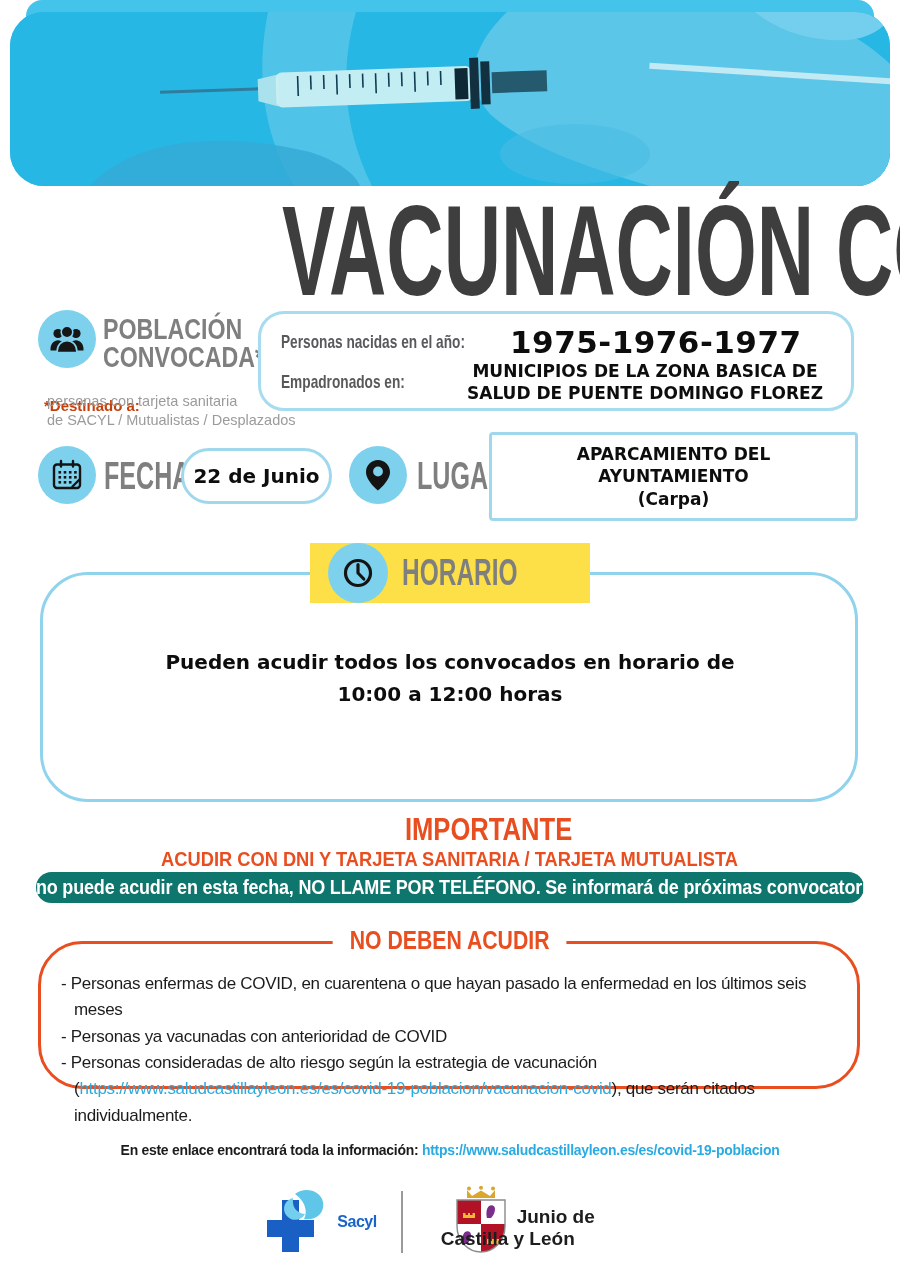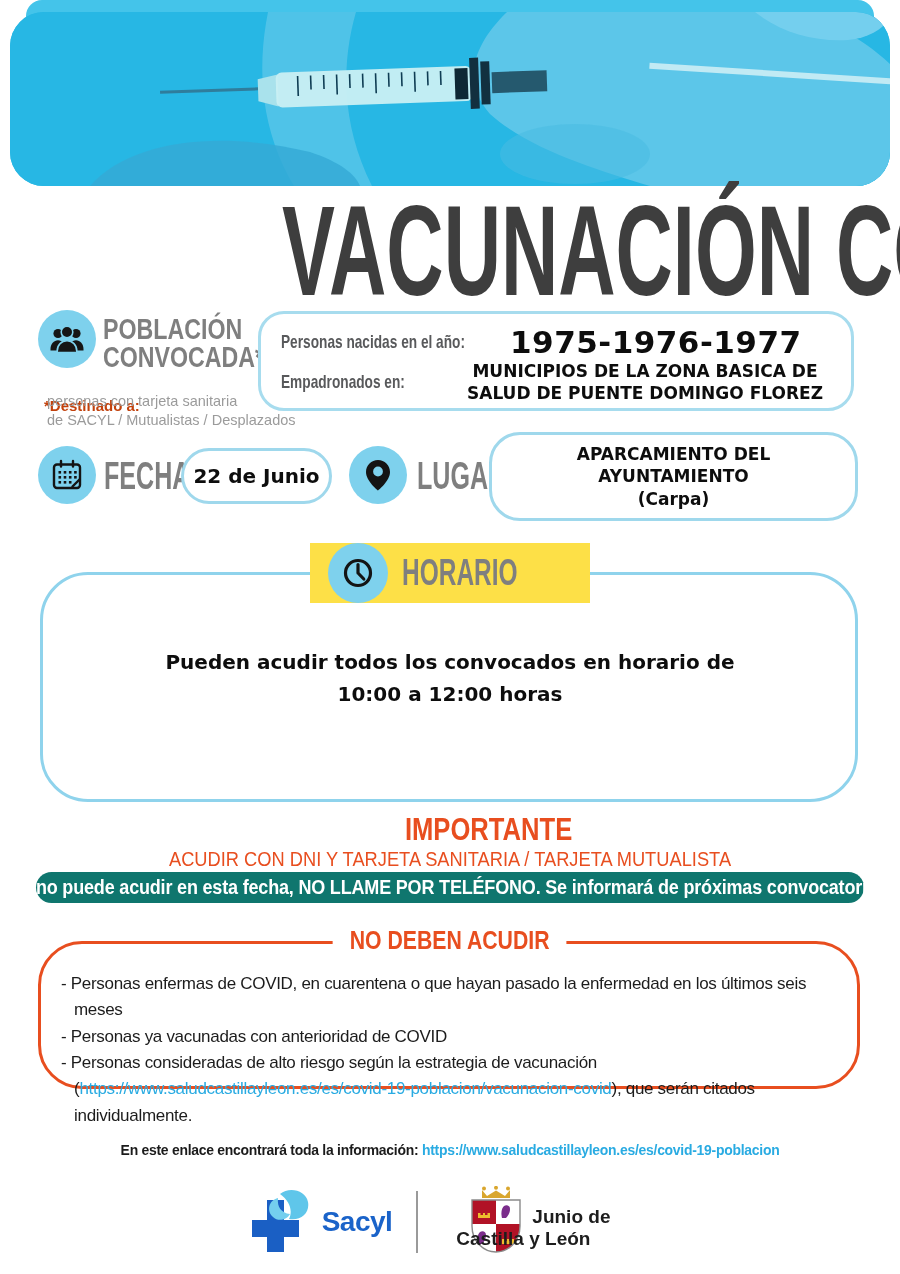--- a/index.html
+++ b/index.html
@@ -40,60 +40,60 @@
               color:#0d0d0d;line-height:1.3;white-space:pre-line;}
 
   
   .cal-circle{left:38px;top:446px;width:58px;height:58px;}
   .fecha-label{position:absolute;left:104px;top:457px;font-size:38px;transform:scaleX(.66);transform-origin:left top;}
   .date-pill{position:absolute;left:181px;top:448px;width:151px;height:56px;border:3px solid #9fd8ec;border-radius:29px;
              box-sizing:border-box;display:flex;align-items:center;justify-content:center;
              font-family:"DejaVu Sans",sans-serif;font-size:20px;font-weight:700;color:#0d0d0d;background:#fff;}
   .pin-circle{left:349px;top:446px;width:58px;height:58px;}
   .lugar-label{position:absolute;left:417px;top:457px;font-size:38px;transform:scaleX(.66);transform-origin:left top;}
-  .place-box{position:absolute;left:489px;top:432px;width:369px;height:89px;border:3px solid #9fd8ec;border-radius:31px;
+  .place-box{position:absolute;left:489px;top:432px;width:369px;height:89px;border:3px solid #9fd8ec;border-radius:4px;
              box-sizing:border-box;display:flex;align-items:center;justify-content:center;text-align:center;
              font-family:"DejaVu Sans",sans-serif;font-size:17px;font-weight:700;color:#0d0d0d;line-height:1.3;
              white-space:pre-line;background:#fff;}
 
   
   .horario-box{position:absolute;left:40px;top:572px;width:818px;height:230px;border:3px solid #8fd3ec;border-radius:48px;box-sizing:border-box;}
   .horario-head{position:absolute;top:543px;left:0;width:100%;text-align:center;z-index:2;}
   .horario-head-inner{display:inline-flex;align-items:center;gap:14px;background:#fde047;padding:0 18px;}
   .clock-circle{width:60px;height:60px;background:#7ed1ed;border-radius:50%;display:flex;align-items:center;justify-content:center;}
   .horario-label{font-size:36px;transform:scaleX(.68);transform-origin:left center;}
   .horario-text{position:absolute;top:646px;left:0;width:100%;text-align:center;
                 font-family:"DejaVu Sans",sans-serif;font-size:20px;font-weight:700;color:#0d0d0d;
                 line-height:1.6;white-space:pre-line;}
 
   
   .imp-title{position:absolute;top:813px;left:0;width:100%;text-align:center;color:#e84e1f;font-weight:700;font-size:32px;line-height:1;padding-left:39px;}
   .imp-title span{display:inline-block;transform:scaleX(.8);}
-  .imp-sub{position:absolute;top:848px;left:0;width:100%;text-align:center;color:#e84e1f;font-weight:400;font-size:21px;line-height:1;}
+  .imp-sub{position:absolute;top:848px;left:0;width:100%;text-align:center;color:#e84e1f;font-weight:700;font-size:21px;line-height:1;}
   .imp-sub span{display:inline-block;transform:scaleX(.87);white-space:nowrap;}
   .banner{position:absolute;left:36px;top:872px;width:828px;height:31px;background:#0f766e;border-radius:16px;
           display:flex;align-items:center;justify-content:center;color:#fff;}
   .banner span{display:inline-block;font-size:20px;font-weight:700;white-space:nowrap;letter-spacing:-.2px;transform:scaleX(.9);}
 
   
   .excl-box{position:absolute;left:38px;top:941px;width:822px;height:148px;border:3px solid #e84e1f;border-radius:44px;
             box-sizing:border-box;padding:27px 22px 0 20px;}
   .excl-head{position:absolute;top:927px;left:0;width:100%;text-align:center;z-index:2;}
   .excl-head-inner{display:inline-block;background:#fff;padding:0 20px;color:#e84e1f;font-size:25px;font-weight:700;
                    transform:scaleX(.85);line-height:1.1;}
   .excl-item{font-size:17px;color:#1c1c1c;letter-spacing:-.3px;line-height:1.55;padding-left:13px;text-indent:-13px;}
   .link{color:#29abe2;overflow-wrap:anywhere;cursor:pointer;}
 
   
   .info-line{position:absolute;top:1141px;left:0;width:100%;text-align:center;font-size:15.5px;font-weight:700;
              color:#1b1b1b;letter-spacing:-.3px;white-space:nowrap;}
   .info-line .inner{display:inline-block;transform:scaleX(.9);}
   .logos{position:absolute;top:1186px;left:0;width:100%;display:flex;align-items:center;justify-content:center;gap:24px;}
   .sacyl{display:flex;align-items:center;gap:10px;}
-  .sacyl-text{font-size:28px;font-weight:700;color:#1a63c9;letter-spacing:-.5px;}
+  .sacyl-text{font-size:16px;font-weight:700;color:#1a63c9;letter-spacing:-.5px;}
   .logo-divider{width:2px;height:62px;background:#9a9a9a;}
   .junta{position:relative;width:208px;height:72px;}
   .junta svg{position:absolute;left:28px;top:0;}
   .junta-l1{position:absolute;left:90px;top:20px;font-size:19px;font-weight:700;color:#1d1d1d;white-space:nowrap;}
   .junta-l2{position:absolute;left:14px;top:42px;font-size:19px;font-weight:700;color:#1d1d1d;white-space:nowrap;}
 </style>
 </head>
 <body>
 
 <div class="page">

